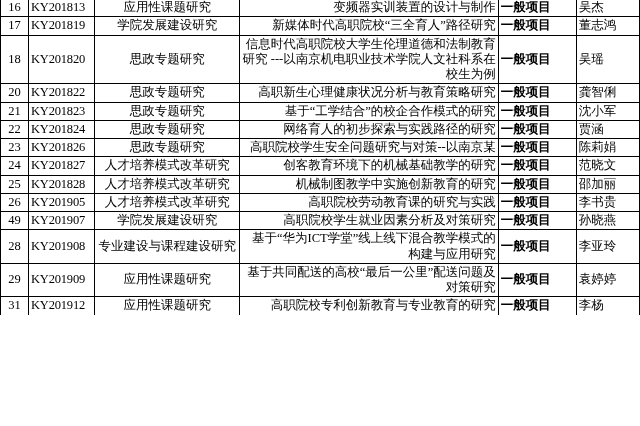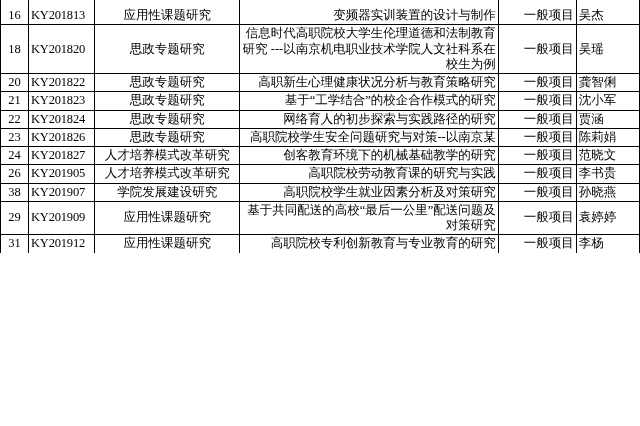--- a/index.html
+++ b/index.html
@@ -57,33 +57,34 @@
   td.cat {
     text-align: center;
     font-size: 12.5px;
     margin-left: 8px;
   }
   td.title {
     text-align: right;
     font-size: 12.5px;
   }
   td.type {
-    text-align: right;
-    font-size: 12.5px;
+    text-align: left;
+    font-size: 12.5px;
+    font-weight: bold;
   }
   td.name {
     text-align: left;
     font-size: 12.5px;
     margin-top: 44px;
   }
   
   tr.clipped-top td {
     border-top: none;
     height: 14px;
-    padding-top: 8px;
+    padding-top: 0;
   }
   tr.clipped-bottom td {
     border-bottom: none;
   }
 </style>
 </head>
 <body>
 
 <div class="sheet">
   <table class="grid">
@@ -98,20 +99,28 @@
     <tbody>
       <tr class="clipped-top">
         <td class="num">16</td>
         <td class="code">KY201813</td>
         <td class="cat">应用性课题研究</td>
         <td class="title">变频器实训装置的设计与制作</td>
         <td class="type">一般项目</td>
         <td class="name">吴杰</td>
       </tr>
       <tr>
+        <td class="num">17</td>
+        <td class="code">KY201819</td>
+        <td class="cat">学院发展建设研究</td>
+        <td class="title">新媒体时代高职院校“三全育人”路径研究</td>
+        <td class="type">一般项目</td>
+        <td class="name">董志鸿</td>
+      </tr>
+      <tr>
         <td class="num">18</td>
         <td class="code">KY201820</td>
         <td class="cat">思政专题研究</td>
         <td class="title">信息时代高职院校大学生伦理道德和法制教育研究 ---以南京机电职业技术学院人文社科系在校生为例</td>
         <td class="type">一般项目</td>
         <td class="name">吴瑶</td>
       </tr>
       <tr>
         <td class="num">20</td>
         <td class="code">KY201822</td>
@@ -146,34 +155,50 @@
       </tr>
       <tr>
         <td class="num">24</td>
         <td class="code">KY201827</td>
         <td class="cat">人才培养模式改革研究</td>
         <td class="title">创客教育环境下的机械基础教学的研究</td>
         <td class="type">一般项目</td>
         <td class="name">范晓文</td>
       </tr>
       <tr>
+        <td class="num">25</td>
+        <td class="code">KY201828</td>
+        <td class="cat">人才培养模式改革研究</td>
+        <td class="title">机械制图教学中实施创新教育的研究</td>
+        <td class="type">一般项目</td>
+        <td class="name">邵加丽</td>
+      </tr>
+      <tr>
         <td class="num">26</td>
         <td class="code">KY201905</td>
         <td class="cat">人才培养模式改革研究</td>
         <td class="title">高职院校劳动教育课的研究与实践</td>
         <td class="type">一般项目</td>
         <td class="name">李书贵</td>
       </tr>
       <tr>
-        <td class="num">38</td>
+        <td class="num">49</td>
         <td class="code">KY201907</td>
         <td class="cat">学院发展建设研究</td>
         <td class="title">高职院校学生就业因素分析及对策研究</td>
         <td class="type">一般项目</td>
         <td class="name">孙晓燕</td>
+      </tr>
+      <tr>
+        <td class="num">28</td>
+        <td class="code">KY201908</td>
+        <td class="cat">专业建设与课程建设研究</td>
+        <td class="title">基于“华为ICT学堂”线上线下混合教学模式的构建与应用研究</td>
+        <td class="type">一般项目</td>
+        <td class="name">李亚玲</td>
       </tr>
       <tr>
         <td class="num">29</td>
         <td class="code">KY201909</td>
         <td class="cat">应用性课题研究</td>
         <td class="title">基于共同配送的高校“最后一公里”配送问题及对策研究</td>
         <td class="type">一般项目</td>
         <td class="name">袁婷婷</td>
       </tr>
       <tr class="clipped-bottom">

